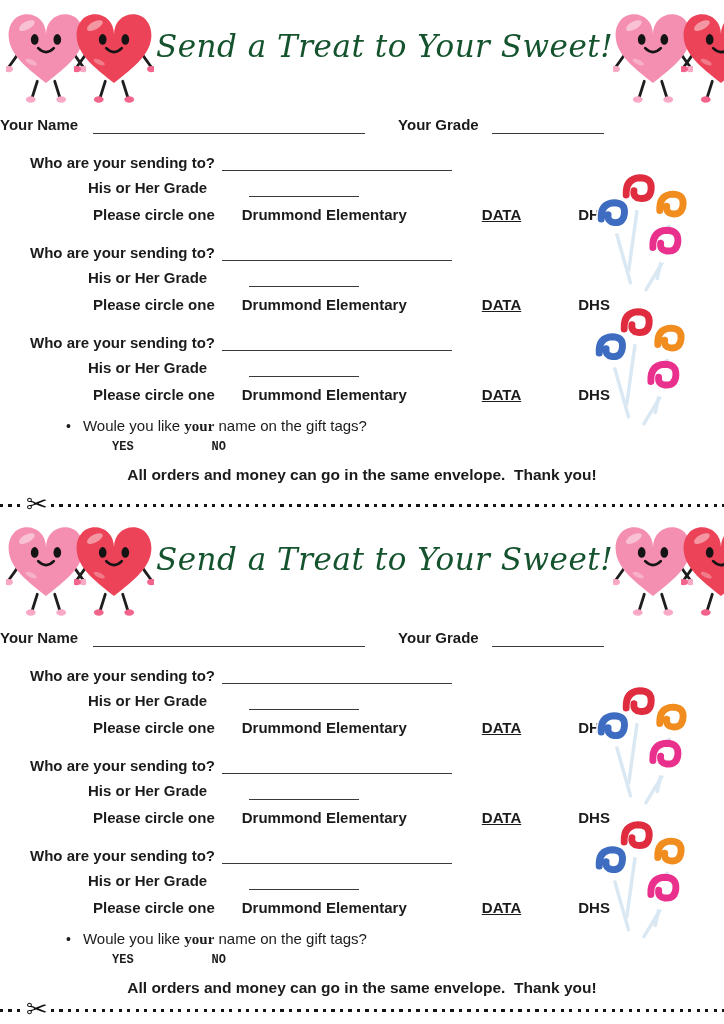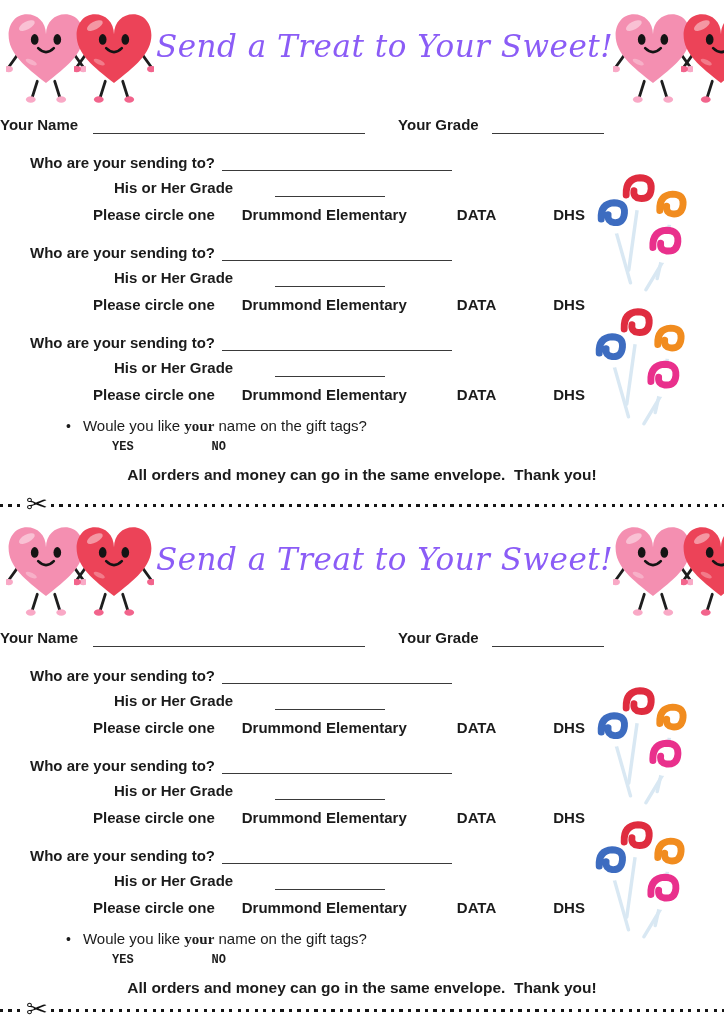--- a/index.html
+++ b/index.html
@@ -16,38 +16,38 @@
   
   .form-header{display:flex;align-items:flex-start;padding:8px 4px 0 6px;height:100px;box-sizing:border-box;}
   .hearts-group{display:flex;width:150px;flex:0 0 auto;}
   .heart-svg{width:80px;height:96px;}
   .heart-svg + .heart-svg{margin-left:-12px;}
   .heart--pink{--body:#F48FB1;--foot:#F9A9C6;}
   .heart--red{--body:#EC4358;--foot:#F2648C;}
   .title{
     flex:1;text-align:center;margin:20px 0 0;
     font-family:"DejaVu Serif",serif;font-style:italic;font-weight:400;
-    font-size:31px;letter-spacing:.5px;color:#8b5cf6;white-space:nowrap;
+    font-size:31px;letter-spacing:.5px;color:#14532d;white-space:nowrap;
   }
 
   
   .row{display:flex;align-items:flex-end;font-weight:700;font-size:15px;line-height:18px;}
   .blank{border-bottom:1.7px solid #3a3a3a;height:15px;}
   .name-row{margin-top:16px;}
   .name-row .blank-name{width:272px;margin-left:15px;}
   .name-row .lbl-grade{margin-left:33px;text-align:right;}
   .name-row .blank-grade{width:112px;margin-left:13px;}
 
   .who-row{margin-top:20px;padding-left:30px;align-items:center;}
   .who-row .blank{width:230px;margin-left:7px;}
-  .grade-row{margin-top:7px;padding-left:114px;}
+  .grade-row{margin-top:7px;padding-left:88px;}
   .grade-row .blank{width:110px;margin-left:42px;}
   .circle-row{margin-top:9px;padding-left:93px;}
   .opt-school{margin-left:27px;}
-  .opt-data{margin-left:50px;}
+  .opt-data{margin-left:75px;text-decoration:underline;}
   .opt-dhs{margin-left:57px;}
 
   .bullet-row{margin-top:13px;padding-left:66px;font-weight:400;font-size:15px;}
   .bullet-row .bullet{margin-right:12px;font-size:14px;}
   .bullet-row .q{white-space:pre-wrap;}
   .bullet-row b{font-weight:700;font-family:Liberation Serif, serif;}
   .yesno-row{margin-top:3px;padding-left:112px;font-size:12px;font-family:Liberation Mono, monospace;}
   .yesno-row .opt-no{margin-left:78px;}
   .footer-row{margin-top:10px;display:block;text-align:center;font-weight:700;font-size:15.5px;white-space:pre-wrap;}
 

